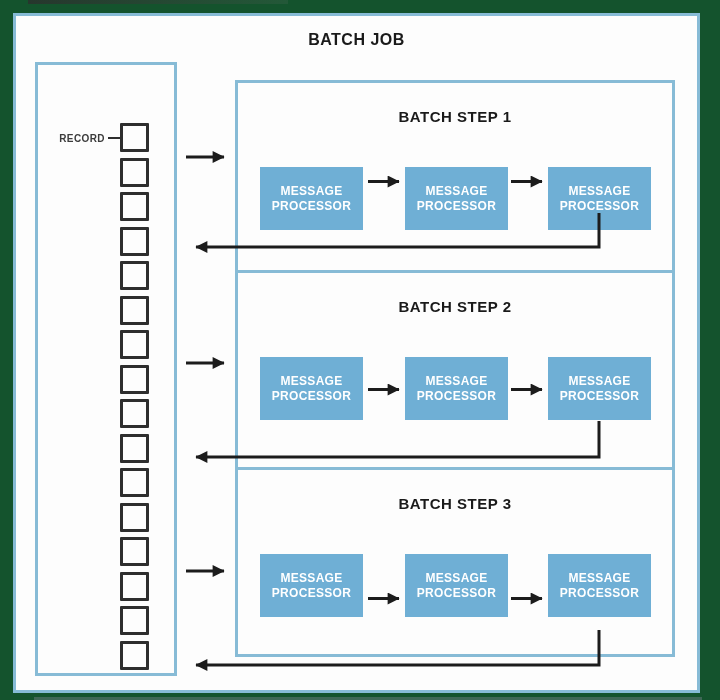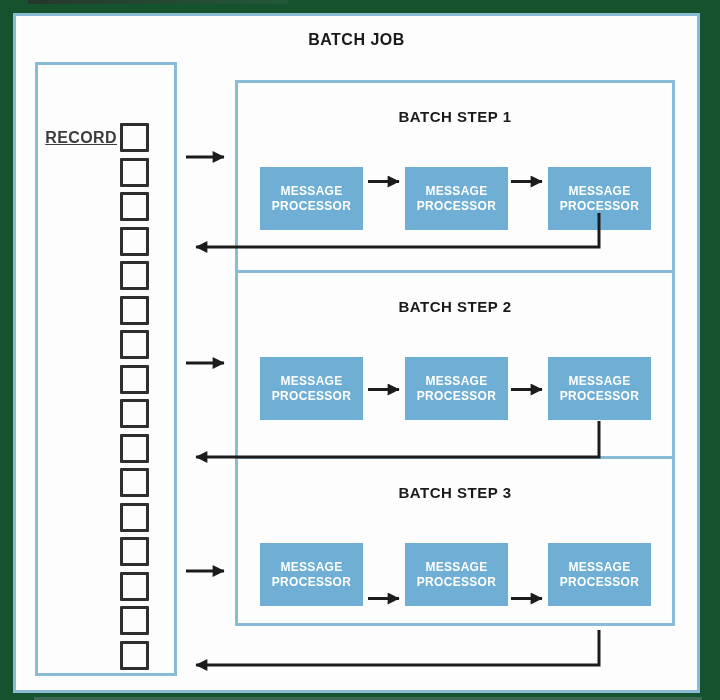--- a/index.html
+++ b/index.html
@@ -28,38 +28,38 @@
     border:3px solid #87bbd6;box-sizing:border-box;background:#fdfdfd;
   }
   .queue-title{
     position:absolute;left:0;top:20px;width:100%;text-align:center;
     font-size:15px;font-weight:700;color:#1a1a1a;letter-spacing:.5px;
   }
   .record-callout{
     position:absolute;left:8px;top:66px;width:74px;height:14px;
     display:flex;align-items:center;justify-content:flex-end;gap:3px;
   }
-  .record-callout .txt{font-size:16px;font-weight:700;color:#3c3c3c;letter-spacing:.4px;text-decoration:underline;}
+  .record-callout .txt{font-size:10px;font-weight:700;color:#3c3c3c;letter-spacing:.4px;}
   .record-callout .dash{width:12px;height:2px;background:#2e2e2e;}
   .records{
     position:absolute;left:82px;top:58px;width:29px;
     display:flex;flex-direction:column;gap:5.5px;
   }
   .record{
     width:29px;height:29px;box-sizing:border-box;
     border:3px solid #2e2e2e;background:#fdfdfd;border-radius:1px;
   }
 
   .step{
     position:absolute;left:219px;width:440px;
     border:3px solid #87bbd6;box-sizing:border-box;background:#fdfdfd;
   }
   .step1{top:36px;height:210px;margin-top:28px;}
   .step2{top:254px;height:224px;}
-  .step3{top:440px;height:170px;}
+  .step3{top:451px;height:190px;}
   .step-title{
     position:absolute;left:0;top:25px;width:100%;text-align:center;
     font-size:15px;font-weight:700;color:#1a1a1a;letter-spacing:.5px;
   }
   .mp{
     position:absolute;top:84px;width:103px;height:63px;
     background:#6fafd5;color:#ffffff;
     display:flex;align-items:center;justify-content:center;text-align:center;
     font-size:12px;font-weight:700;line-height:15px;letter-spacing:.3px;
     padding:0 9px;box-sizing:border-box;

